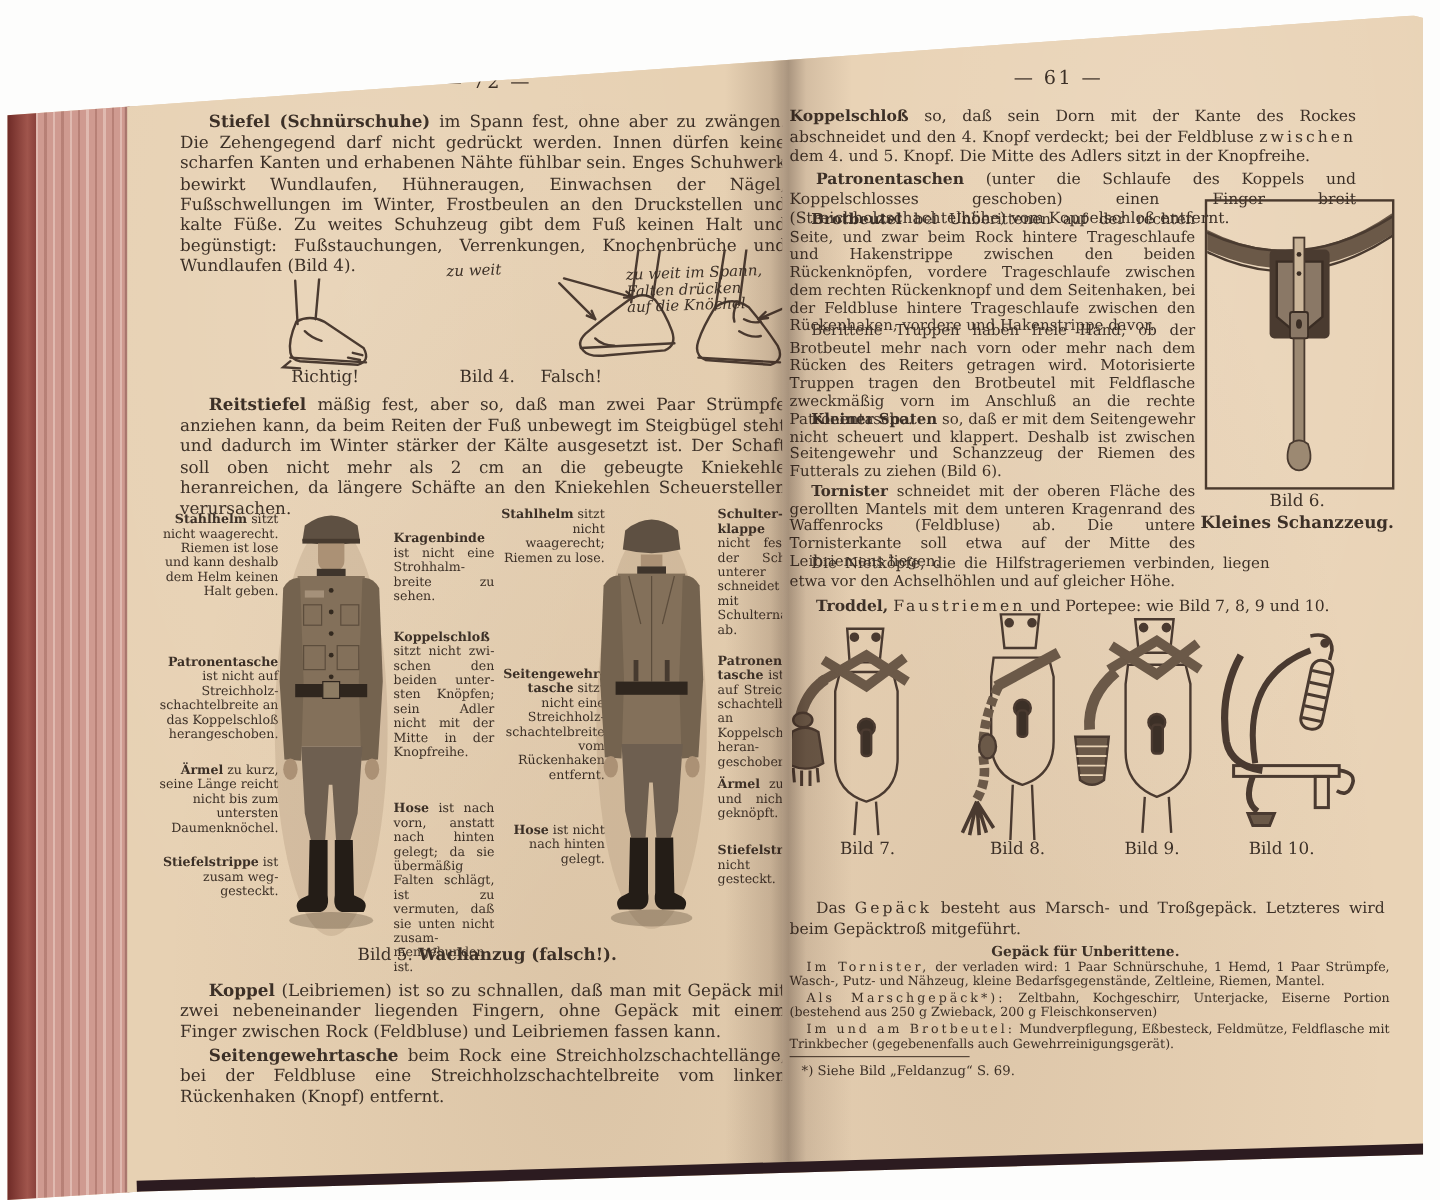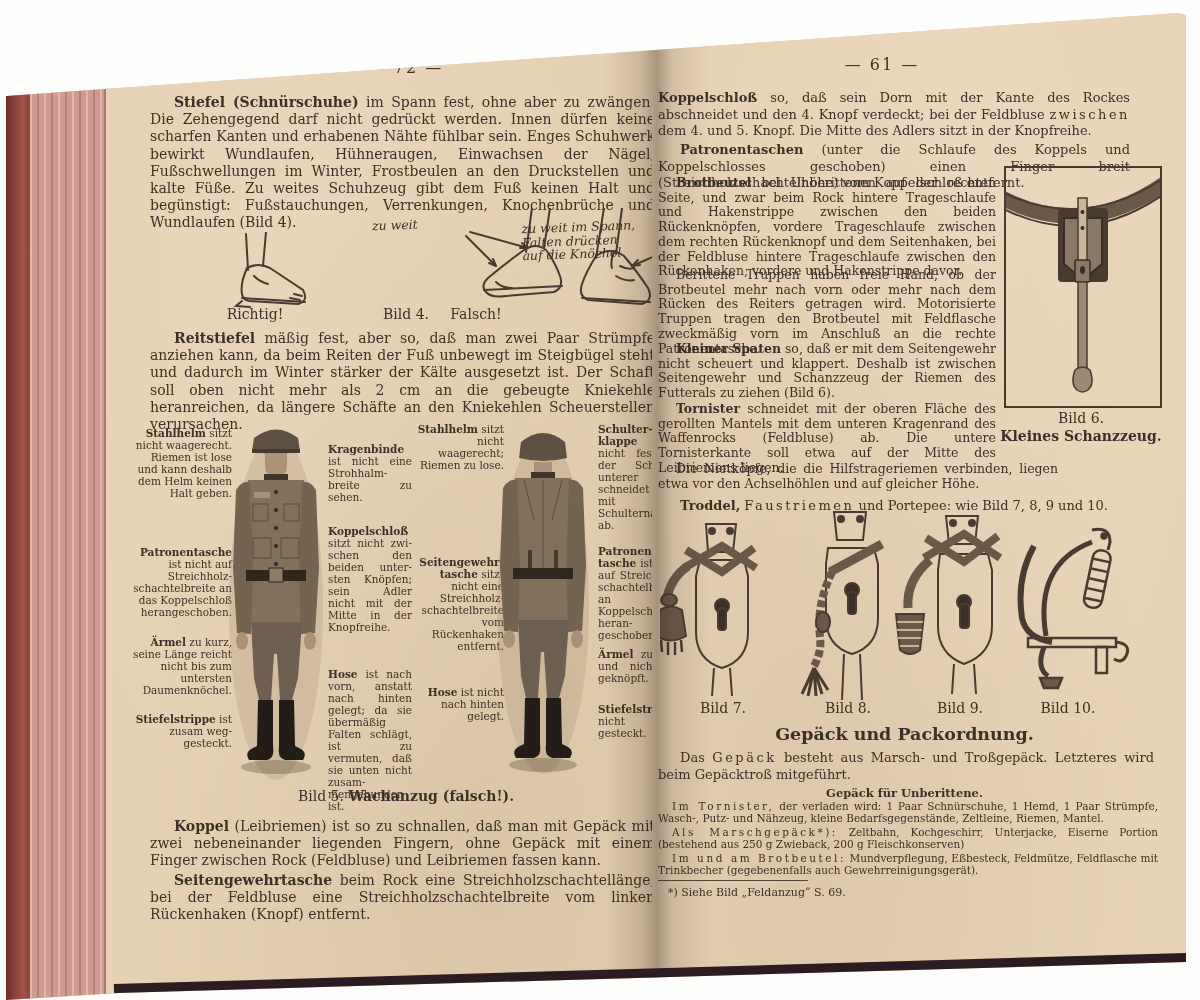--- a/index.html
+++ b/index.html
@@ -89,21 +89,21 @@
         <path d="M60 58 l-7 -3 m7 3 l-3 -7"></path>
             <path d="M92 40 l-8 0 m8 0 l-6 -5"></path>
         <path d="M228 44 L196 58"></path>
             <path d="M196 58 l8 -1 m-8 1 l6 -6"></path>
       </g>
     </svg>
     <div class="abs hand" style="left:266px;top:218px;width:70px;">zu weit</div>
     <div class="abs hand" style="left:416px;top:220px;width:125px;">zu weit im Spann,
 Falten drücken
 auf die Knöchel</div>
-    <div class="abs cap" style="left:84px;top:306px;width:130px;">Richtig!</div>
+    <div class="abs cap" style="left:100px;top:306px;width:130px;">Richtig!</div>
     <div class="abs cap" style="left:240px;top:306px;width:120px;">Bild 4.</div>
     <div class="abs cap" style="left:310px;top:306px;width:120px;">Falsch!</div>
 
     <div class="abs p" style="left:44px;top:330px;width:505px;"><span class="lead">Reitstiefel</span><span> mäßig fest, aber so, daß man zwei Paar Strümpfe anziehen kann, da beim Reiten der Fuß unbewegt im Steigbügel steht und dadurch im Winter stärker der Kälte ausgesetzt ist. Der Schaft soll oben nicht mehr als 2 cm an die gebeugte Kniekehle heranreichen, da längere Schäfte an den Kniekehlen Scheuerstellen verursachen.</span></div>
 
     <div class="abs label ralign" style="left:26px;top:427px;width:100px;"><span class="lead">Stahlhelm</span><span> sitzt nicht waagerecht. Riemen ist lose und kann deshalb dem Helm keinen Halt geben.</span></div>
     <div class="abs label ralign" style="left:26px;top:524px;width:100px;margin-top:22px;"><span class="lead">Patronen­tasche</span><span> ist nicht auf Streichholz­schachtel­breite an das Koppelschloß heran­geschoben.</span></div>
     <div class="abs label ralign" style="left:26px;top:636px;width:100px;"><span class="lead">Ärmel</span><span> zu kurz, seine Länge reicht nicht bis zum untersten Daumen­knöchel.</span></div>
     <div class="abs label ralign" style="left:26px;top:713px;width:100px;"><span class="lead">Stiefel­strippe</span><span> ist zusam weg­gesteckt.</span></div>
 
@@ -271,21 +271,20 @@
         <rect x="92" y="127" width="11" height="26"></rect>
         <path d="M40 127 Q32 148 44 156" stroke-width="5"></path>
         <path d="M36 158 L58 158 L54 168 L40 168 Z" fill="#6b5948"></path>
       </g>
     </svg>
     <div class="abs cap" style="left:8px;top:700px;width:126px;">Bild 7.</div>
     <div class="abs cap" style="left:140px;top:700px;width:112px;">Bild 8.</div>
     <div class="abs cap" style="left:252px;top:700px;width:112px;">Bild 9.</div>
     <div class="abs cap" style="left:356px;top:700px;width:120px;">Bild 10.</div>
 
-    <div class="abs sec-h" style="left:0;top:724px;width:505px;">Gepäck und Packordnung.</div>
     <div class="abs p73" style="left:6px;top:750px;width:496px;"><span>Das </span><span class="sperr">Gepäck</span><span> besteht aus Marsch- und Troßgepäck. Letzteres wird beim Gepäcktroß mitgeführt.</span></div>
     <div class="abs sub-h" style="left:0;top:786px;width:505px;">Gepäck für Unberittene.</div>
 
     <div class="abs fine" style="left:6px;top:800px;width:500px;"><span class="sperr">Im Tornister,</span><span> der verladen wird: 1 Paar Schnürschuhe, 1 Hemd, 1 Paar Strümpfe, Wasch-, Putz- und Nähzeug, kleine Bedarfsgegenstände, Zeltleine, Riemen, Mantel.</span></div>
     <div class="abs fine" style="left:6px;top:826px;width:500px;"><span class="sperr">Als Marschgepäck*):</span><span> Zeltbahn, Kochgeschirr, Unterjacke, Eiserne Portion (bestehend aus 250 g Zwieback, 200 g Fleischkonserven)</span></div>
     <div class="abs fine" style="left:6px;top:852px;width:500px;"><span class="sperr">Im und am Brotbeutel:</span><span> Mundverpflegung, Eßbesteck, Feldmütze, Feldflasche mit Trinkbecher (gegebenenfalls auch Gewehrreinigungsgerät).</span></div>
 
     <div class="abs rule" style="left:6px;top:880px;width:150px;"></div>
     <div class="abs fnote" style="left:16px;top:886px;width:400px;">*) Siehe Bild „Feldanzug“ S. 69.</div>
   </div>

